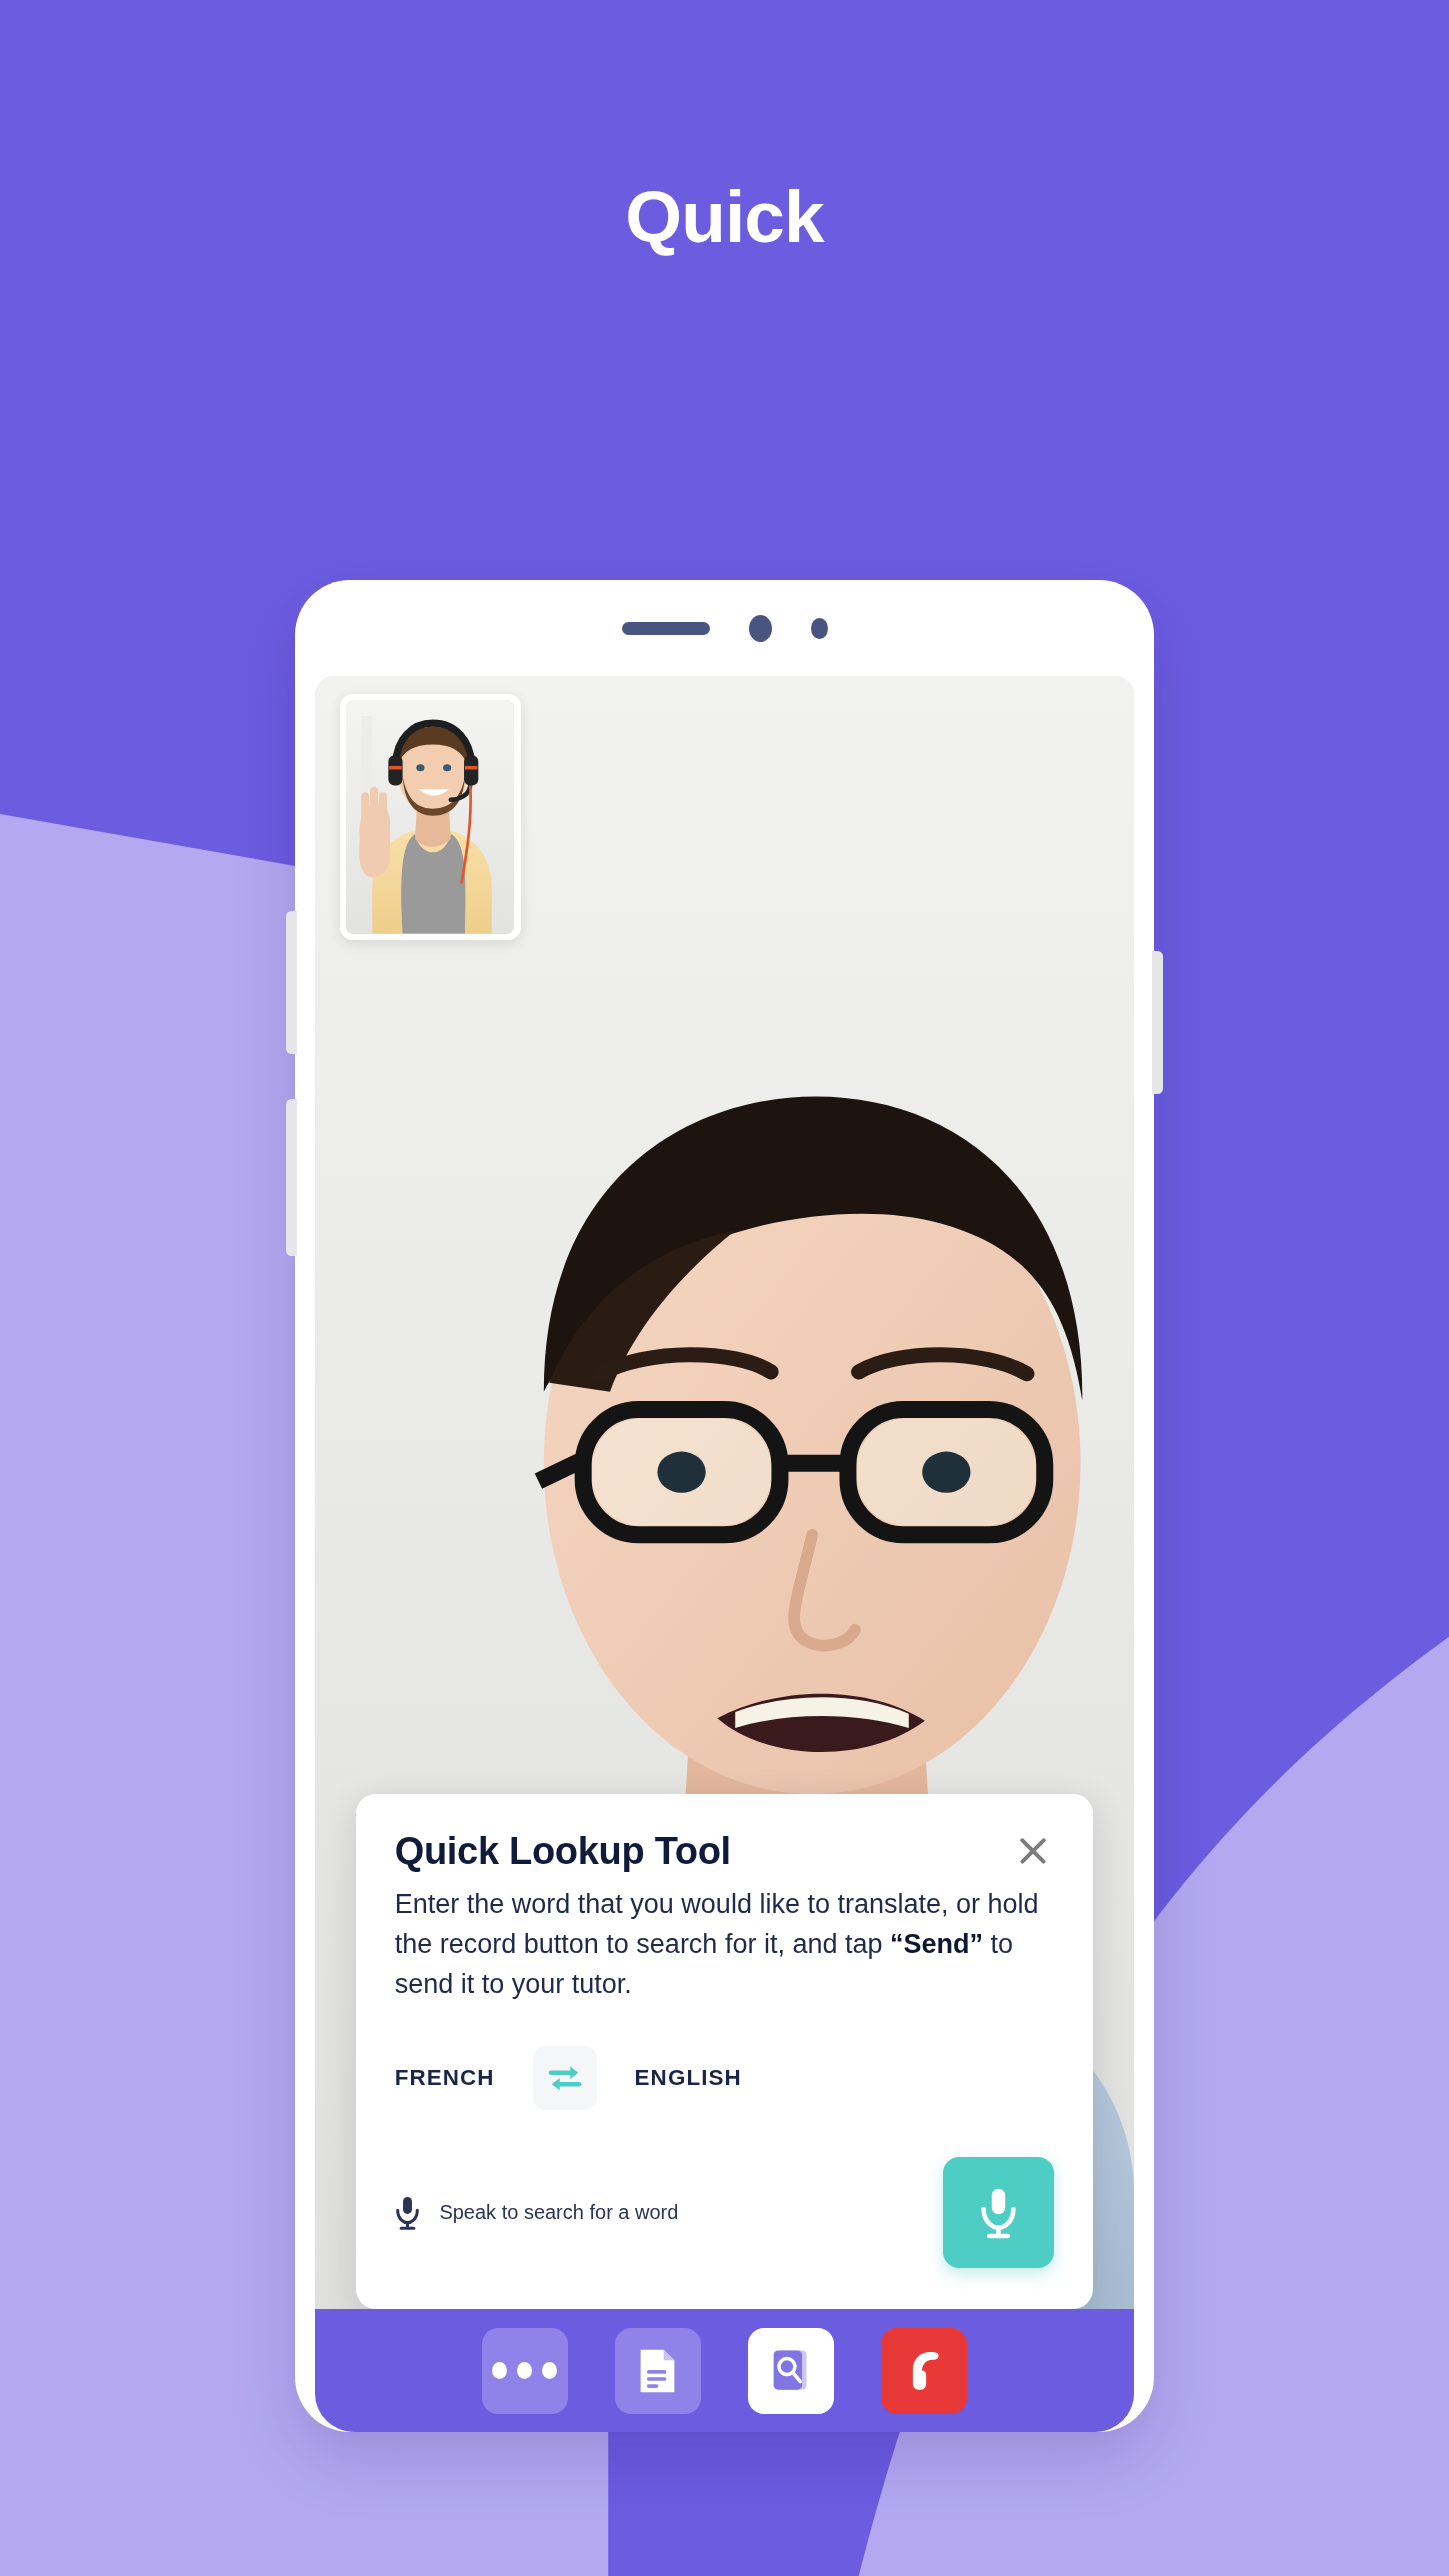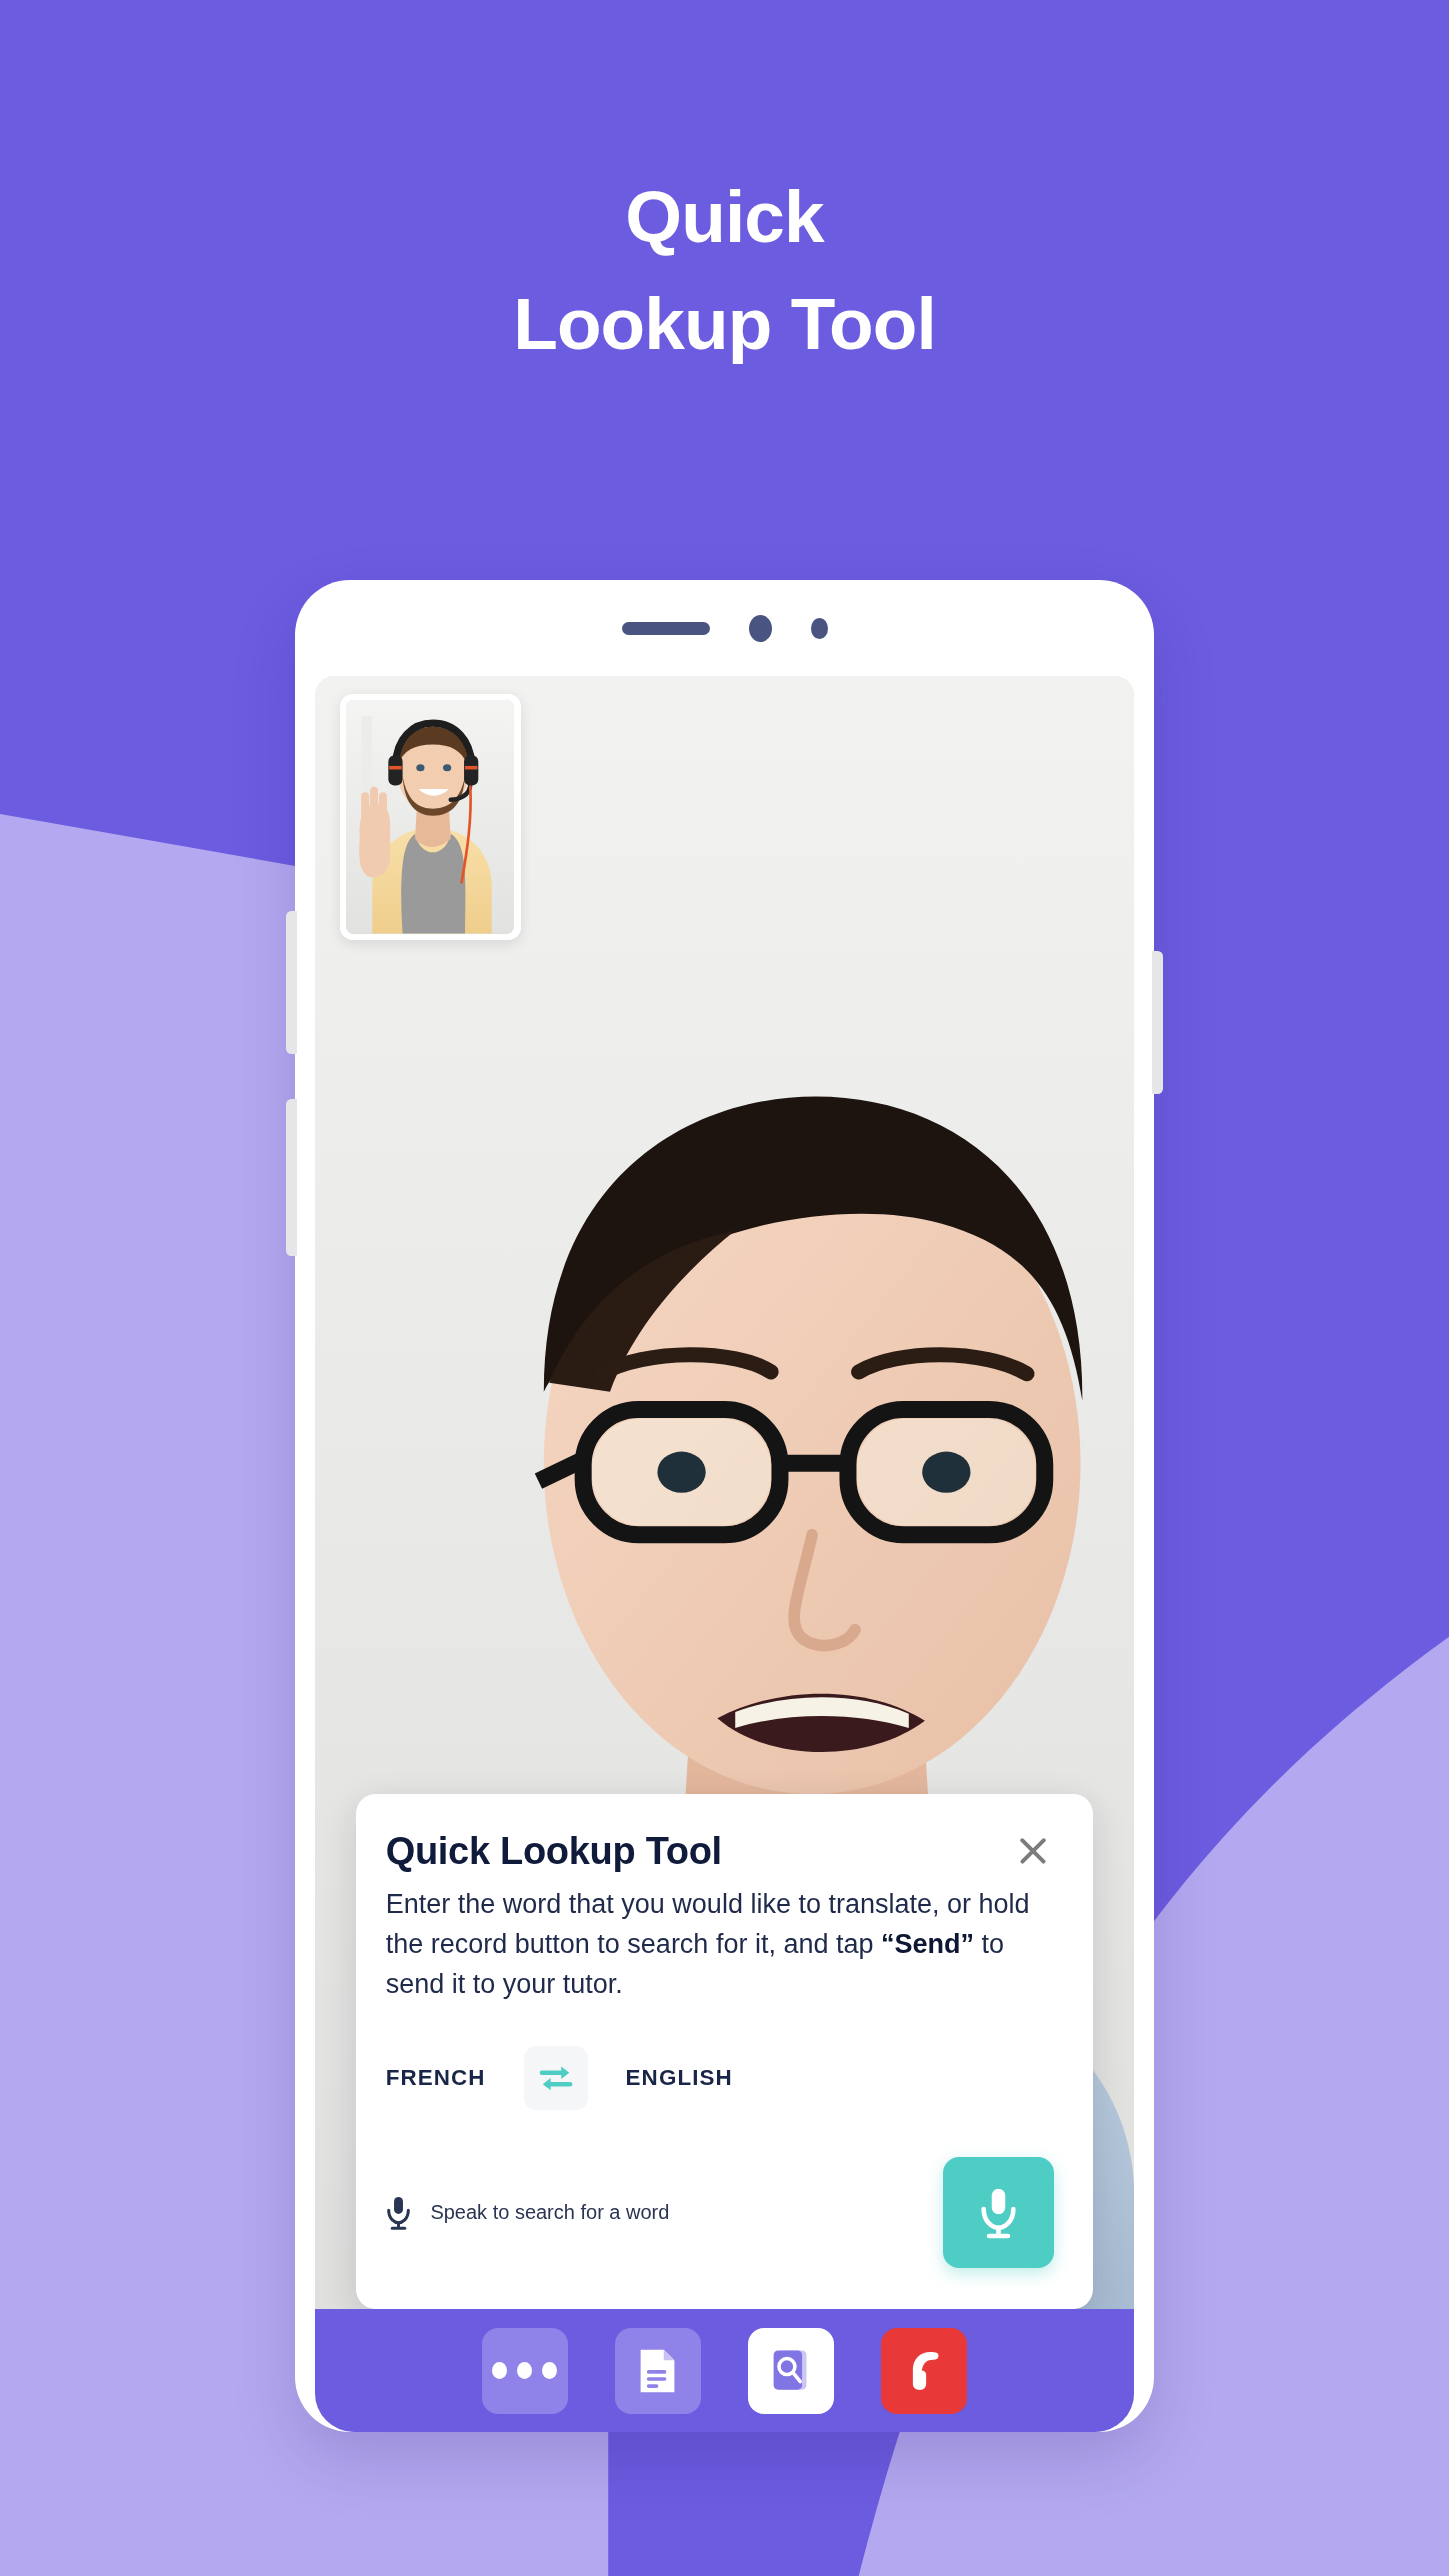--- a/index.html
+++ b/index.html
@@ -89,21 +89,21 @@
   .pip-inner { width: 100%; height: 100%; border-radius: 8px; overflow: hidden; background: #DCDCDC; position: relative; }
   .pip-svg { position: absolute; inset: 0; width: 100%; height: 100%; }
 
   
   .dialog {
     position: absolute;
     left: 41px; bottom: 123px;
     width: 737px;
     background: #FFFFFF;
     border-radius: 19.7px;
-    padding: 38px 39px 41px 30px;
+    padding: 38px 39px 41px 39px;
     box-shadow: 0 9px 36px rgba(20,20,60,.14);
   }
   .dlg-head { display: flex; align-items: flex-start; justify-content: space-between; }
   .dlg-title {
     font-size: 38px; font-weight: bold; color: #101B3B; letter-spacing: -0.3px; line-height: 1;
   }
   .close-x { width: 41px; height: 41px; position: relative; cursor: pointer; margin-top: -1.8px; }
   .close-x::before, .close-x::after {
     content: ""; position: absolute; left: 3.6px; top: 19px;
     width: 34px; height: 3.6px; background: #7C7C7C; border-radius: 1.8px;
@@ -182,21 +182,20 @@
     <path d="M0,940 L1620,1060 L1620,2880 L0,2880 Z" fill="#B4A9F0" opacity="0"></path>
 
     <path d="M0,910 L680,1030 L680,2880 L0,2880 Z" fill="#B4A9F0"></path>
 
     <path d="M1620,1830 C1400,1990 1120,2250 960,2880 L1620,2880 Z" fill="#B4A9F0"></path>
   </svg>
 </div>
 
 <div class="headline">
   <span class="l1">Quick</span>
-  <span class="l2">Lookup Tool</span>
 </div>
 
 <div class="phone">
 
   <div class="side-btn vol-up"></div>
   <div class="side-btn vol-down"></div>
   <div class="side-btn power"></div>
 
   <div class="phone-top">
     <div class="grille"></div>

